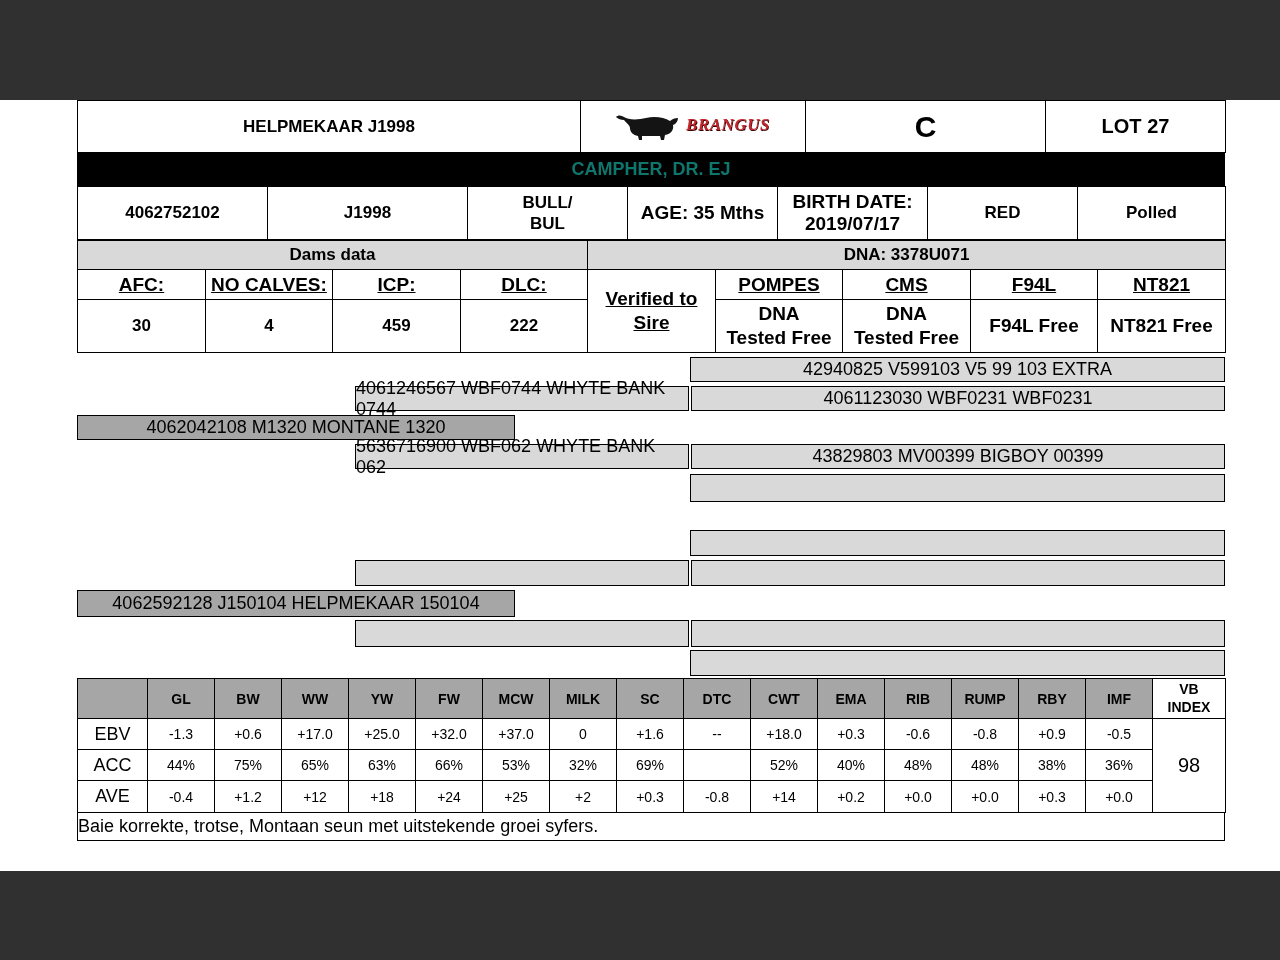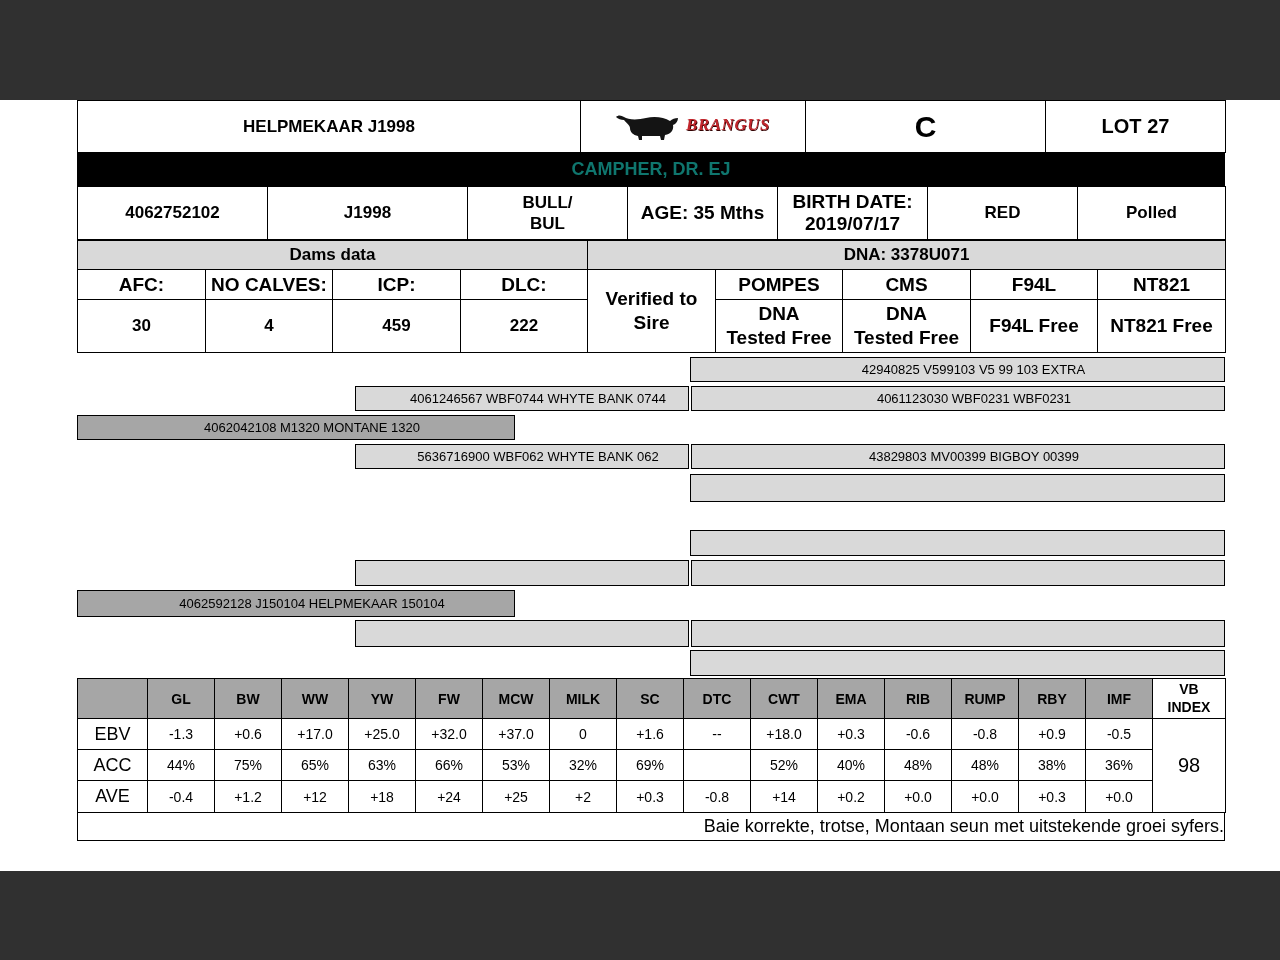--- a/index.html
+++ b/index.html
@@ -27,26 +27,26 @@
 
   .graycell { background:#d9d9d9; }
   .hdrgray  { background:#a6a6a6; }
 
   
   .logo { display:flex; flex-direction:row; align-items:center; justify-content:center; height:100%; }
   .brand { font-family:"Liberation Serif", serif; font-style:italic; font-weight:bold;
            color:#c1272d; font-size:17px; letter-spacing:.5px; text-shadow:.6px .6px 0 #300; margin-top:-4px; }
 
   
-  .pbox { position:absolute; background:#d9d9d9; border:1px solid #000; font-size:13px;
-          display:flex; align-items:center; justify-content:center;padding-left:32px; }
+  .pbox { position:absolute; background:#d9d9d9; border:1px solid #000; font-size:18px;
+          display:flex; align-items:center; justify-content:center; }
   .pbox-main { background:#a6a6a6; font-weight:normal; }
 
   .comment-box { position:absolute; left:0; top:712px; width:1148px; height:29px; border:1.5px solid #000;
-                 font-size:18px; text-align:right; padding-left:10px; line-height:26px; }
+                 font-size:18px; text-align:left; line-height:26px; }
 </style>
 </head>
 <body>
 
 <div class="stage">
   <div class="bar top"></div>
   <div class="bar bottom"></div>
 
   <div class="content">
 
@@ -122,21 +122,21 @@
           <col style="width:127px">
           <col style="width:128px">
           <col style="width:127px">
           <col style="width:128px">
           <col style="width:127px">
           <col style="width:128px">
           <col style="width:127px">
           <col style="width:128px">
         </colgroup>
       <tbody>
-          <tr style="height:30px;">
+          <tr style="height:30px;text-decoration:underline;">
         <td class="bold fs15">AFC:</td>
         <td class="bold fs15">NO CALVES:</td>
         <td class="bold fs15">ICP:</td>
         <td class="bold fs15">DLC:</td>
         <td rowspan="2" class="bold fs15 pre">Verified to
 Sire</td>
         <td class="bold fs15">POMPES</td>
         <td class="bold fs15">CMS</td>
         <td class="bold fs15">F94L</td>
         <td class="bold fs15">NT821</td>

